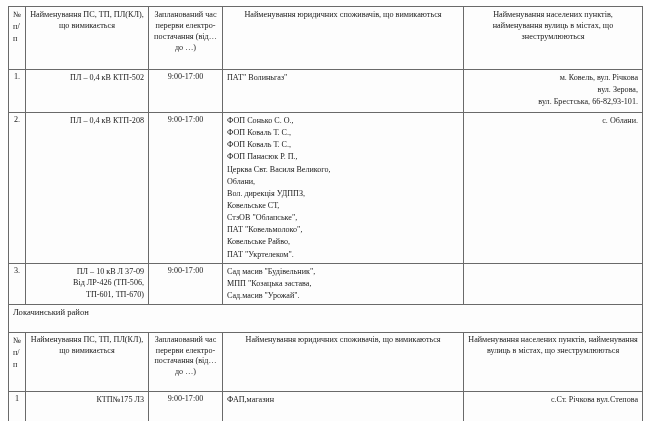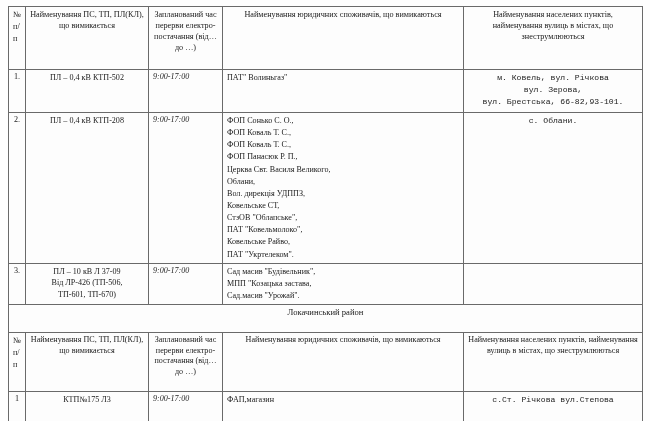--- a/index.html
+++ b/index.html
@@ -63,50 +63,48 @@
     padding-left: 3px;
     line-height: 1.45;
   }
   th.h-num .stack { display: block; }
 
   td.cell-num {
     text-align: center;
     vertical-align: middle;
   }
   td.cell-line {
+    text-align: right;
+    vertical-align: middle;
+    line-height: 1.45;
+  }
+  td.cell-time {
     text-align: center;
     vertical-align: middle;
-    line-height: 1.45;
-  }
-  td.cell-time {
-    vertical-align: middle;
     white-space: nowrap;
-    font-style: italic;
   }
   td.cell-cons {
     text-align: left;
     line-height: 1.5;
     padding-top: 3px;
   }
   td.cell-place {
-    text-align: center;
+    text-align: right;
     line-height: 1.5;
     padding-top: 3px;
-    font-family: Liberation Mono, monospace;
   }
 
   td.cell-cons .ln,
   td.cell-place .ln,
   td.cell-line .ln {
     display: block;
     white-space: nowrap;
   }
 
   td.section-title {
-    text-align: center;
     font-weight: bold;
     font-size: 8.6px;
     padding: 7px 4px 4px 4px;
     vertical-align: bottom;
   }
 
   
   tr.r-head th { height: 58px; }
   tr.r1 td { height: 38px; }
   tr.r2 td { height: 138px; }

